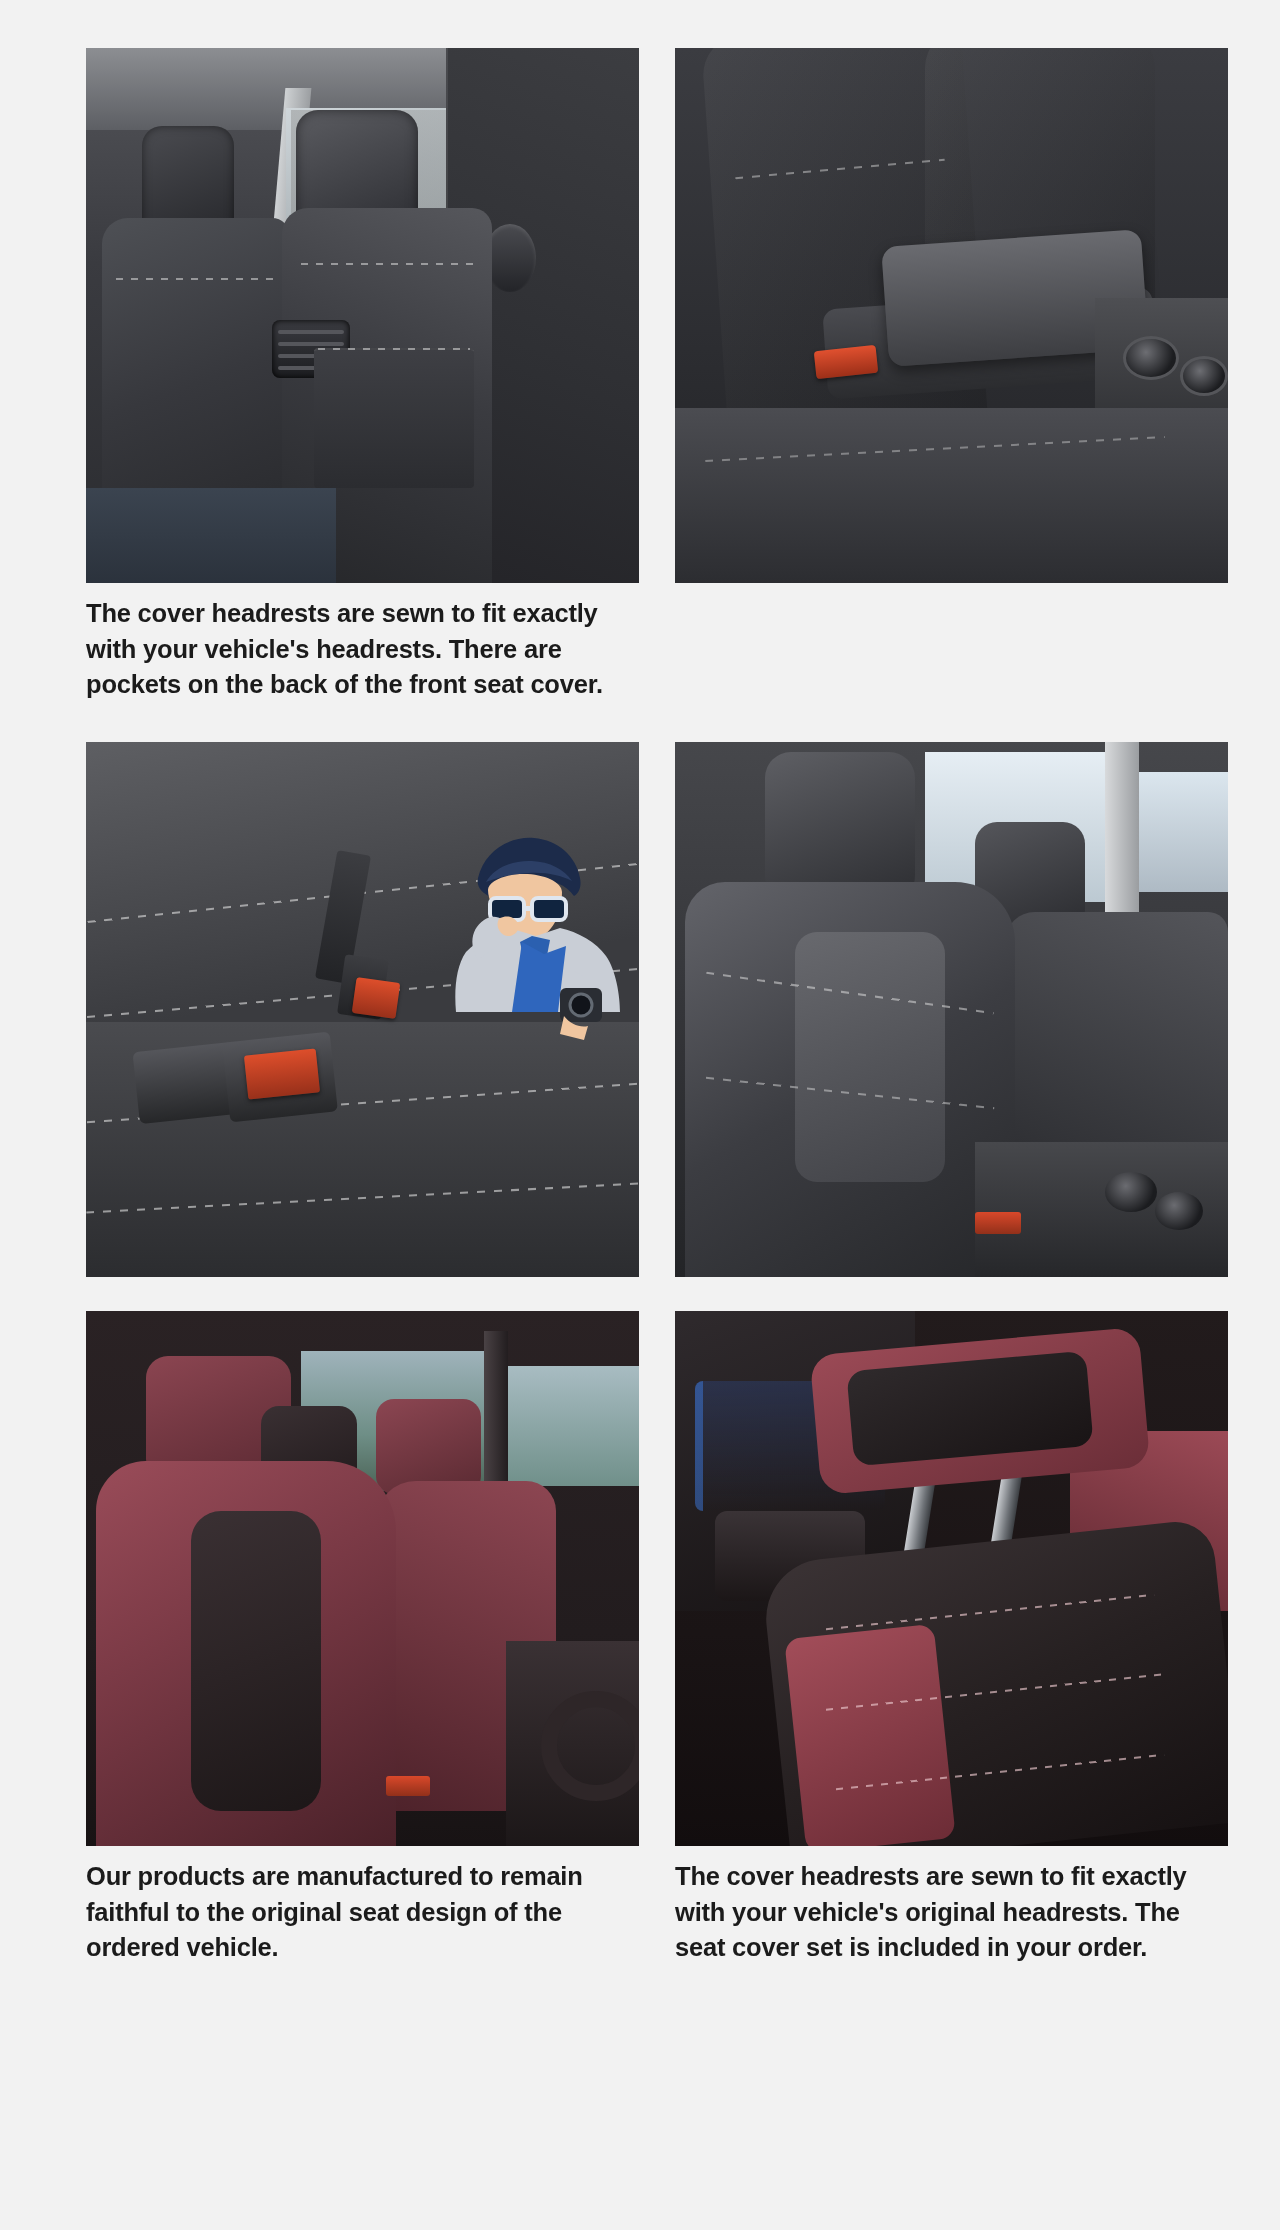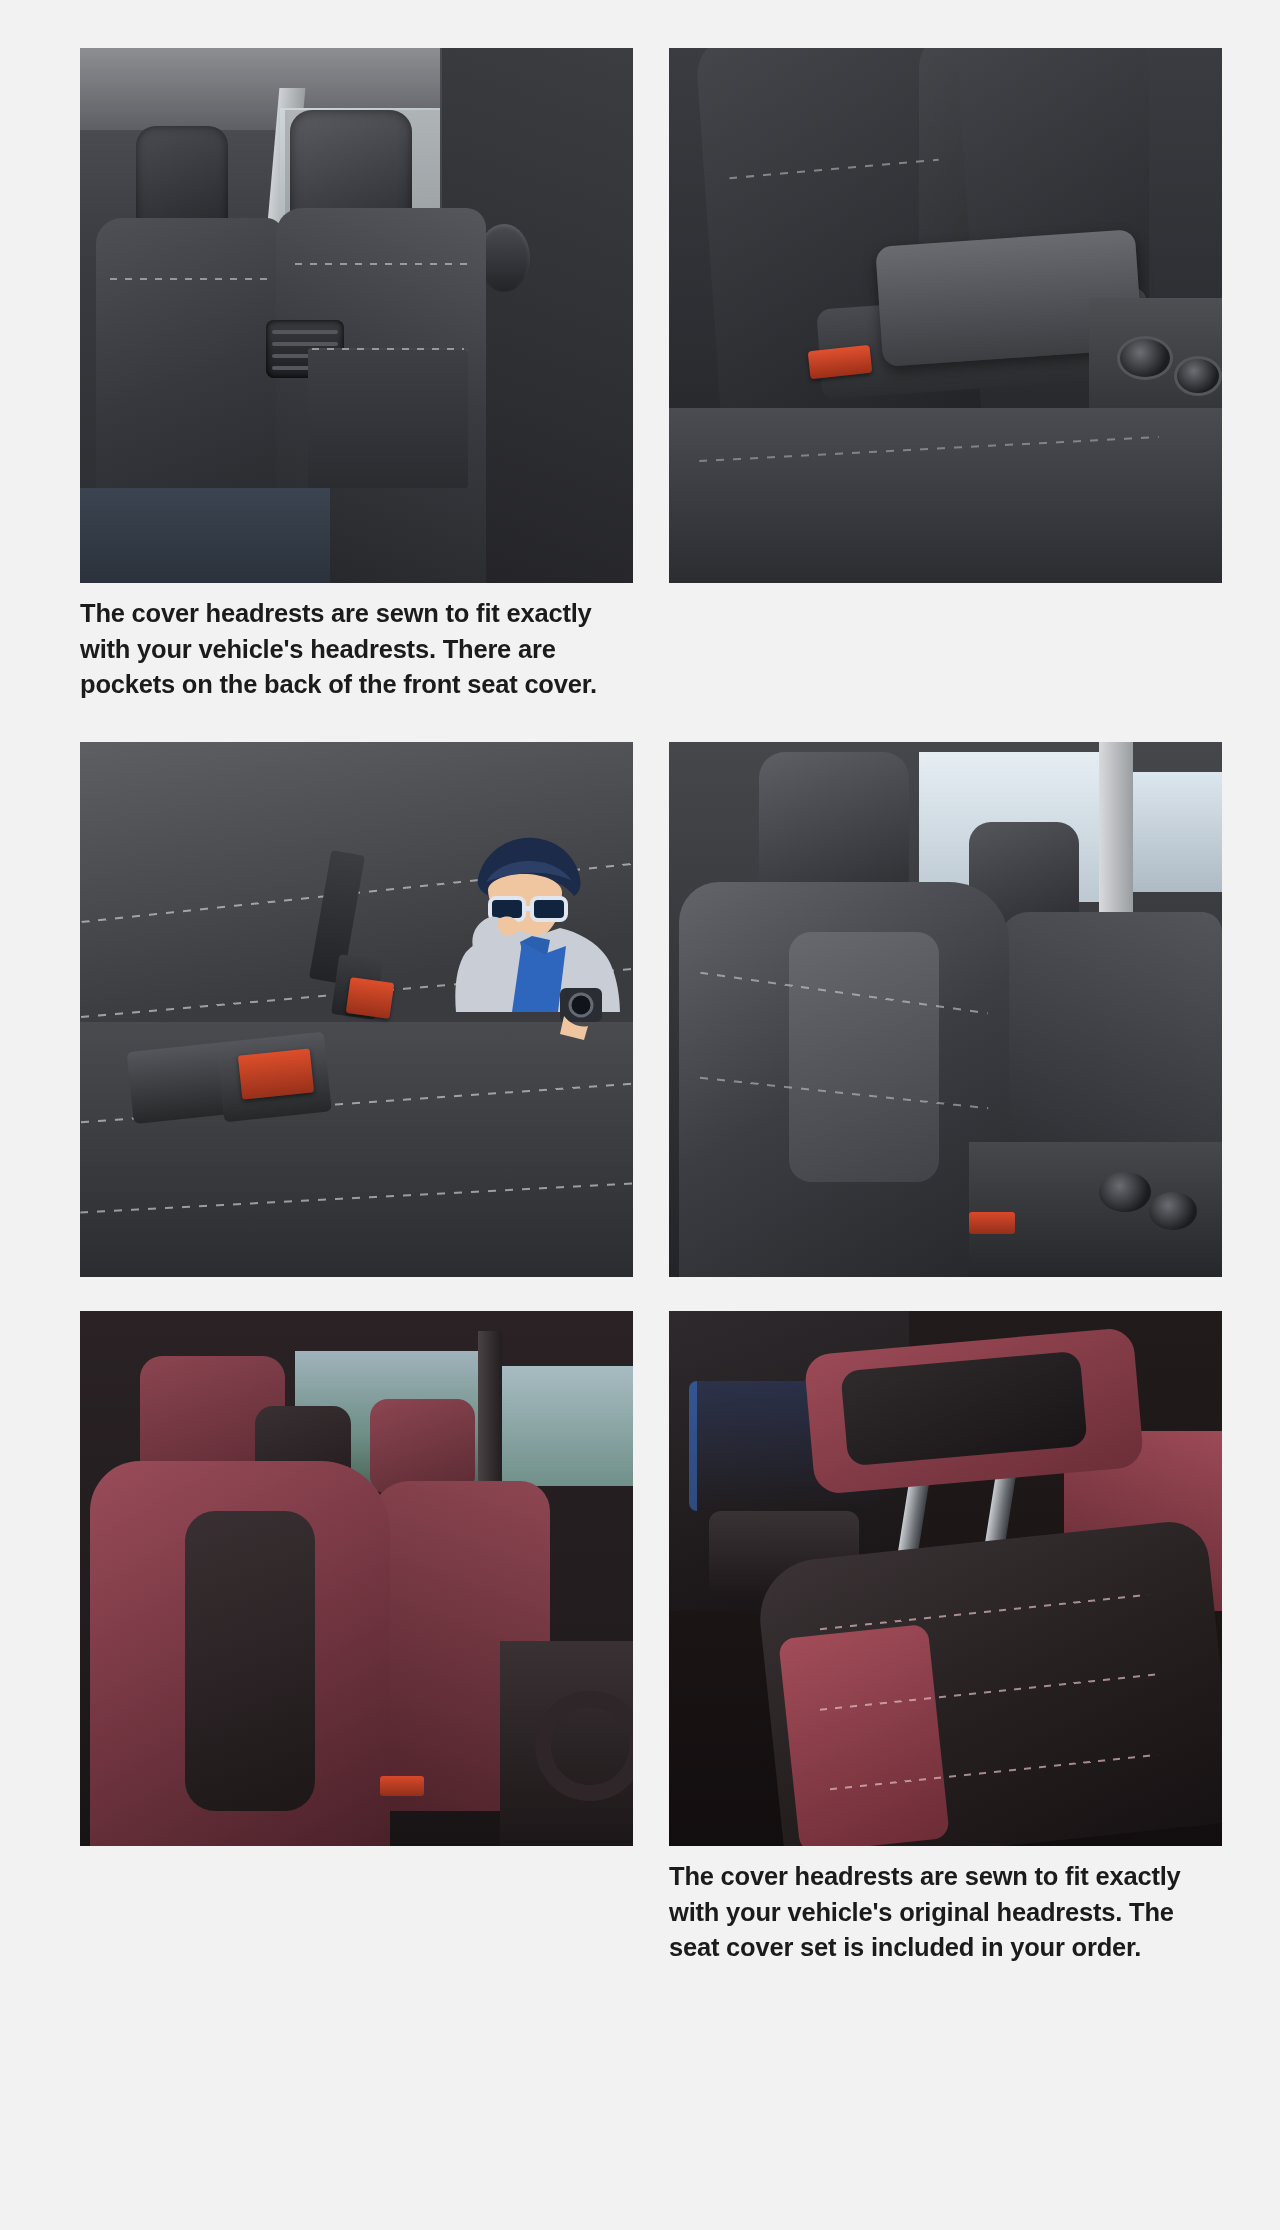--- a/index.html
+++ b/index.html
@@ -13,21 +13,21 @@
   }
   .page {
     width: 1280px;
     height: 2230px;
     position: relative;
     background: #f2f2f2;
     overflow: hidden;
   }
   .grid {
     position: absolute;
-    left: 80px;
+    left: 86px;
     top: 48px;
     width: 1142px;
     display: flex;
     flex-wrap: wrap;
     column-gap: 36px;
     row-gap: 34px;
   }
   .cell {
     width: 553px;
     display: flex;
@@ -507,20 +507,21 @@
         <div class="layer hrL quilt"></div>
         <div class="layer hrM quilt"></div>
         <div class="layer hrR quilt"></div>
         <div class="layer seatR5 quilt"></div>
         <div class="layer seatL5 quilt"></div>
         <div class="layer seatL5inner"></div>
         <div class="layer dash5"></div>
         <div class="layer wheel"></div>
         <div class="layer clip5"></div>
       </div>
+      <div class="caption">Our products are manufactured to remain faithful to the original seat design of the ordered vehicle.</div>
     </div>
 
     <div class="cell">
       <div class="photo p6">
         <div class="layer dash6"></div>
         <div class="layer leds"></div>
         <div class="layer shifter"></div>
         <div class="layer redpanel2"></div>
         <div class="hrbar1"></div>
         <div class="hrbar2"></div>

